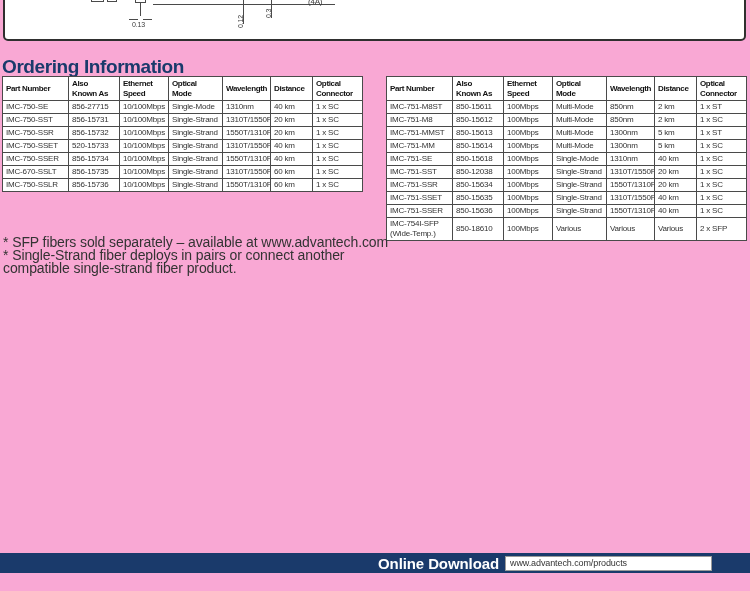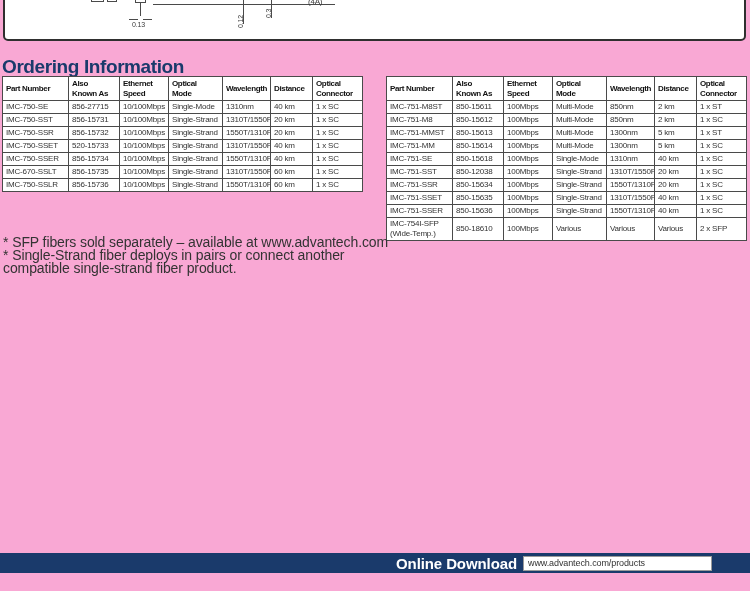--- a/index.html
+++ b/index.html
@@ -59,21 +59,21 @@
   #footer-bar {
     position:absolute; left:0; top:553px; width:750px; height:20px;
     background:#1a3a6b; display:flex; align-items:center; justify-content:flex-end;
     padding-right:38px;
   }
   #footer-label {
     color:#ffffff; font-weight:bold; font-size:15px; margin-right:6px;
     letter-spacing:-0.1px; white-space:nowrap;
   }
   #footer-url {
-    background:#ffffff; border:1px solid #9a9a9a; width:189px; height:15px;
+    background:#ffffff; border:1px solid #9a9a9a; width:207px; height:15px;
     font-size:9px; color:#333; line-height:13px; padding-left:4px;
     letter-spacing:-0.1px; white-space:nowrap; overflow:hidden;
   }
 </style>
 </head>
 <body>
 
 <div id="page">
 
   <div id="draw-box">

